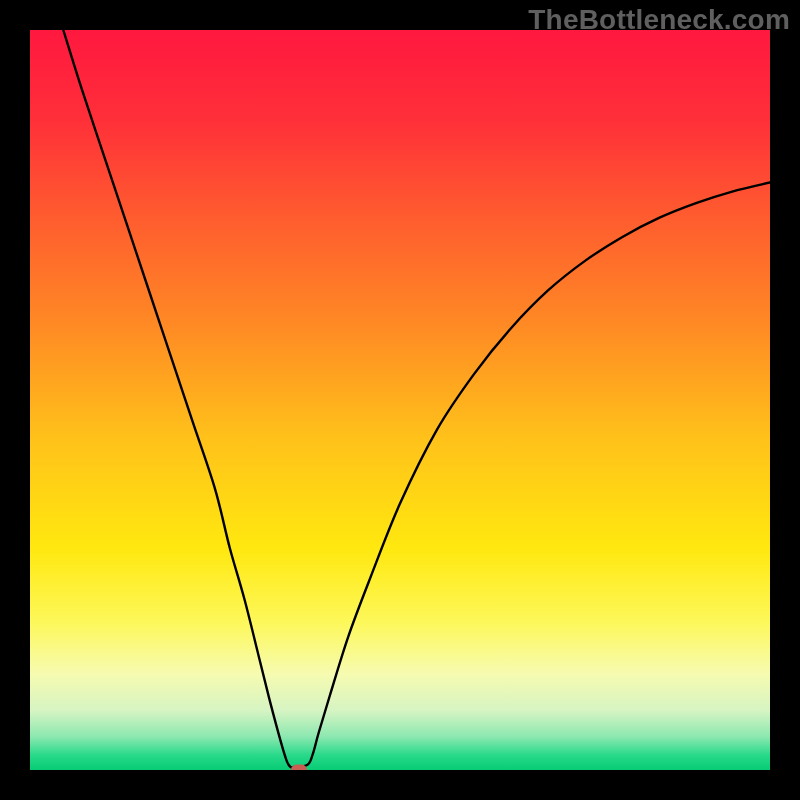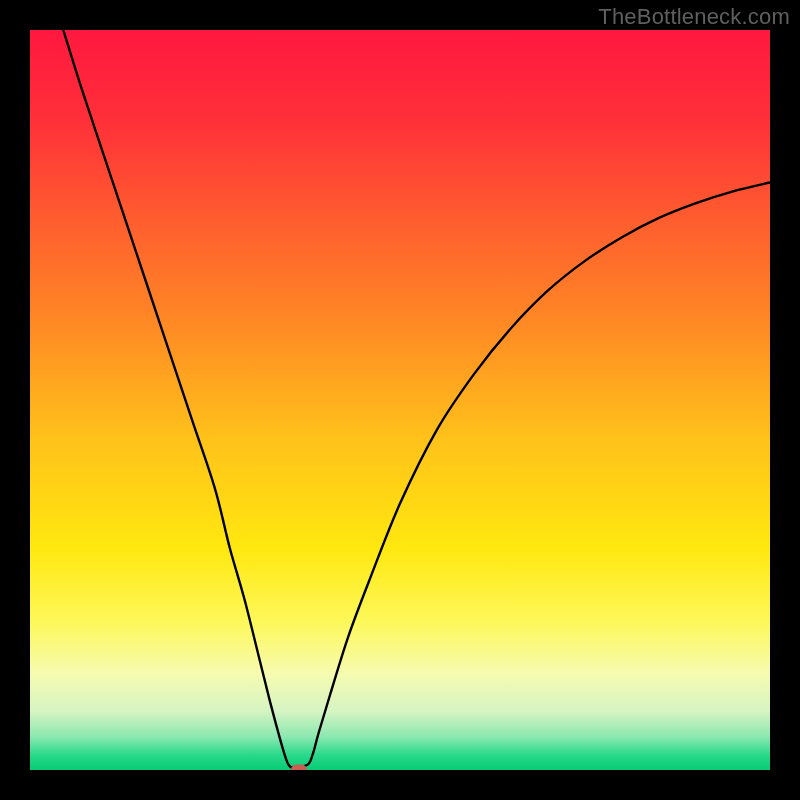--- a/index.html
+++ b/index.html
@@ -32,22 +32,22 @@
     left: 0;
     top: 0;
     width: 100%;
     height: 100%;
   }
   .watermark {
     position: absolute;
     top: 4px;
     right: 10px;
     color: #5f5f5f;
-    font-size: 22px;
-    font-weight: 400;
+    font-size: 28px;
+    font-weight: 700;
     letter-spacing: 0.2px;
   }
   .curve-svg {
     position: absolute;
     left: 0;
     top: 0;
     width: 100%;
     height: 100%;
   }
   .marker {

